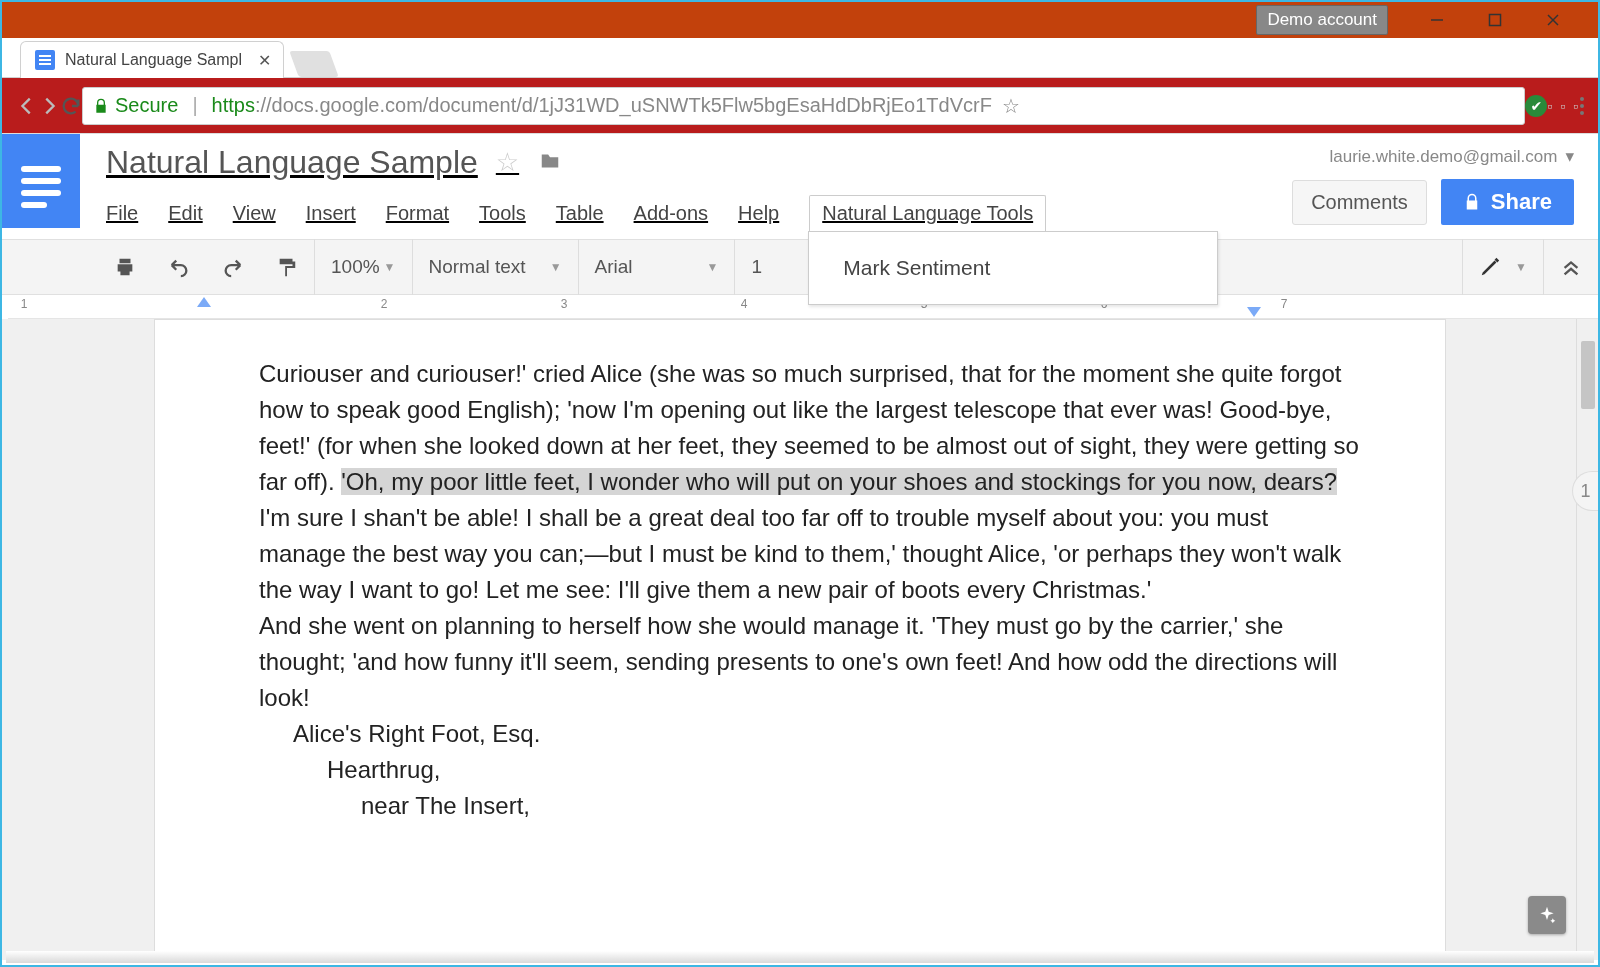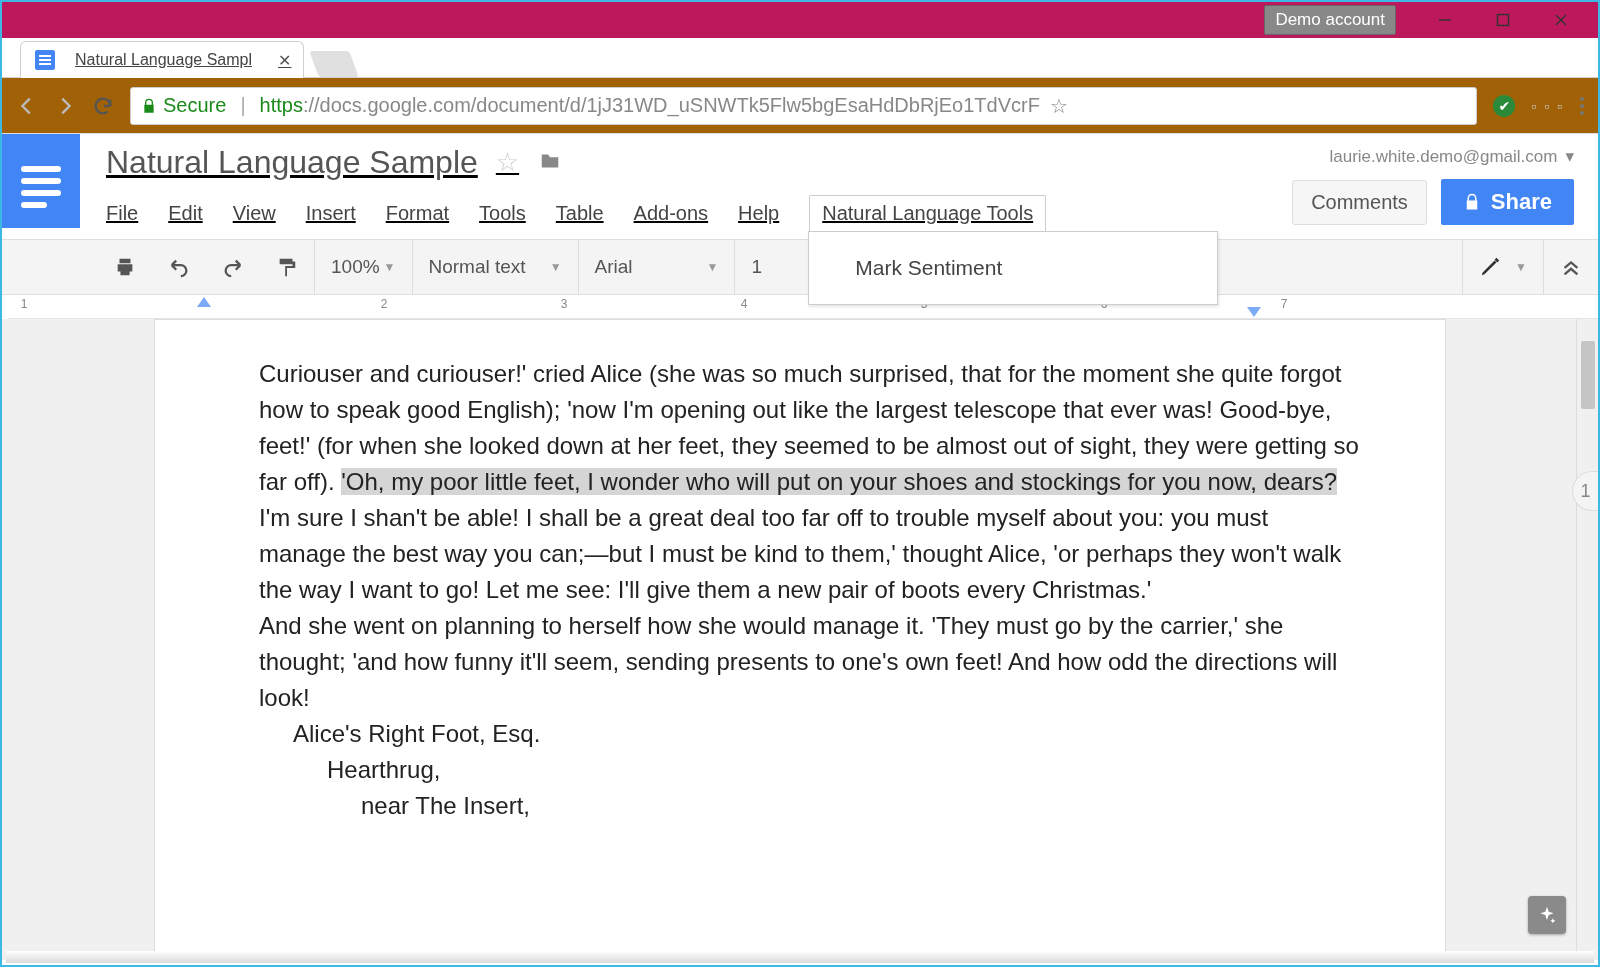--- a/index.html
+++ b/index.html
@@ -8,25 +8,25 @@
     background: #fff;
     width: 1600px;
     height: 967px;
     overflow: hidden;
     border: 2px solid #3db7e4;
     position: relative;
   }
   
   .win-titlebar {
     height: 36px;
-    background: #be185d;
+    background: #c2410c;
     display: flex;
     justify-content: flex-end;
     align-items: center;
-    padding-right: 8px;
+    padding-right: 16px;
   }
   .demo-badge {
     background: #888;
     color: #fff;
     padding: 4px 10px;
     font-size: 17px;
     border: 1px solid #666;
     border-radius: 2px;
     margin-right: 20px;
   }
@@ -49,28 +49,27 @@
     border-bottom: 1px solid #d0d0d0;
   }
   .chrome-tab {
     display: flex;
     align-items: center;
     background: #f2f2f2;
     border-radius: 6px 6px 0 0;
     padding: 8px 12px 8px 14px;
     font-size: 16px;
     color: #444;
-    gap: 20px;
+    gap: 10px;
     max-width: 340px;
     border: 1px solid #d0d0d0;
     border-bottom: 0;
     position: relative;
     top: 1px;
     background: #fff;
-    text-decoration: underline;
   }
   .chrome-tab .favicon {
     width: 20px;
     height: 20px;
     background: #4285f4;
     border-radius: 2px;
     display: flex;
     align-items: center;
     justify-content: center;
   }
@@ -87,26 +86,25 @@
   .chrome-newtab {
     width: 40px; height: 26px;
     background: #e0e0e0;
     margin-left: 10px;
     transform: skewX(20deg);
     border-radius: 3px;
   }
   
   .chrome-toolbar {
     height: 56px;
-    background: #a16207;
+    background: #b91c1c;
     border-bottom: 1px solid #ddd;
     display:flex;
     align-items:center;
     padding: 0 14px;
-    gap:16px;
   }
   .nav-icon { color:#777; display:flex; align-items:center; }
   .nav-icon.disabled { color:#bbb; }
   .addr-bar {
     flex:1;
     display:flex;
     align-items:center;
     background:#fff;
     border:1px solid #ccc;
     border-radius: 3px;
@@ -167,21 +165,21 @@
     background:#fff;padding:6px 12px;border-radius:2px 2px 0 0;
     position:relative;z-index:50;
   }
   .nl-dropdown{
     position:absolute;left:-1px;top:100%;
     background:#fff;border:1px solid #ccc;
     min-width:410px;padding:12px 0;
     box-shadow: 1px 2px 3px rgba(0,0,0,.1);
     z-index:49;
   }
-  .nl-dropdown-item{ padding:12px 46px; font-size:21px; color:#444;}
+  .nl-dropdown-item{ padding:12px 34px; font-size:21px; color:#444;}
   
   .docs-toolbar{
     margin-top:8px;
     height:56px;
     background:#f4f4f4;
     border-top:1px solid #e0e0e0;
     border-bottom:1px solid #e0e0e0;
     display:flex;align-items:center;
     padding-left:96px;
     gap:0;

